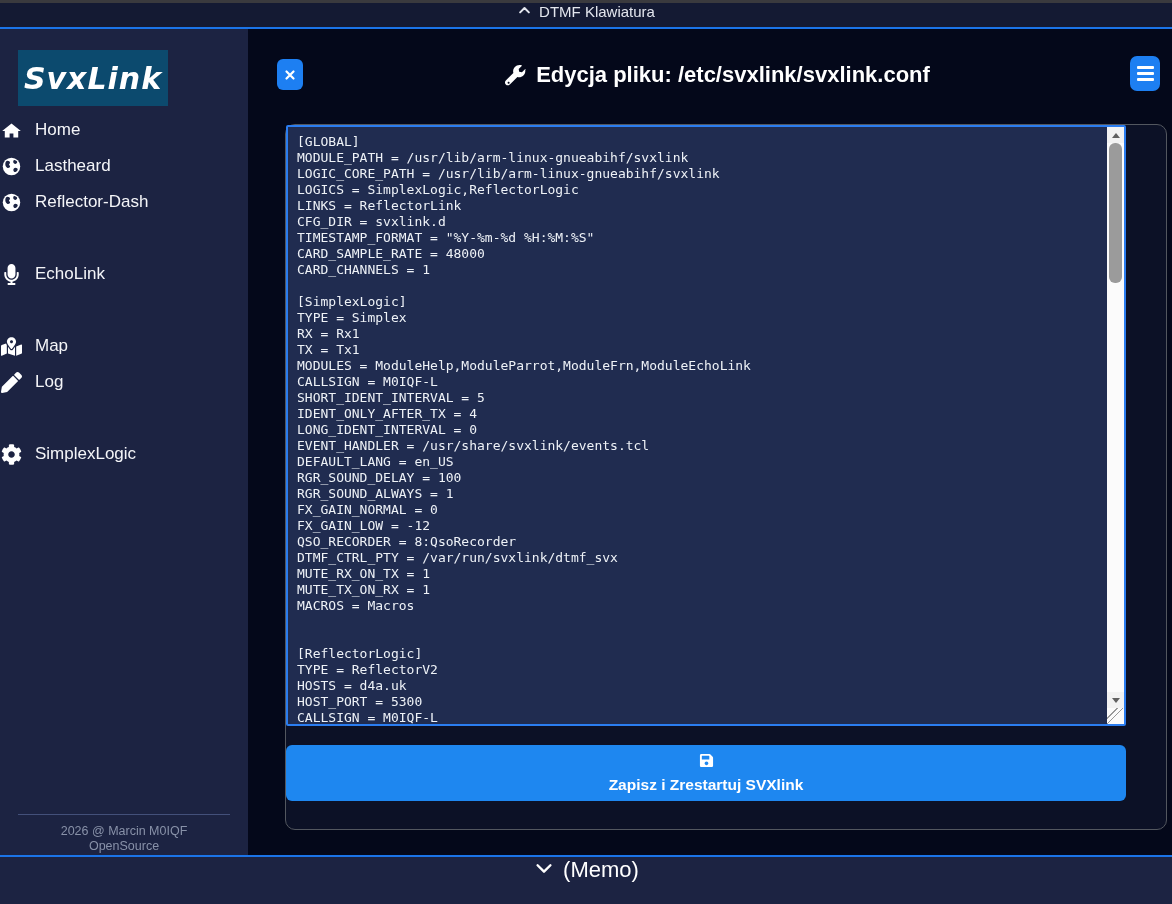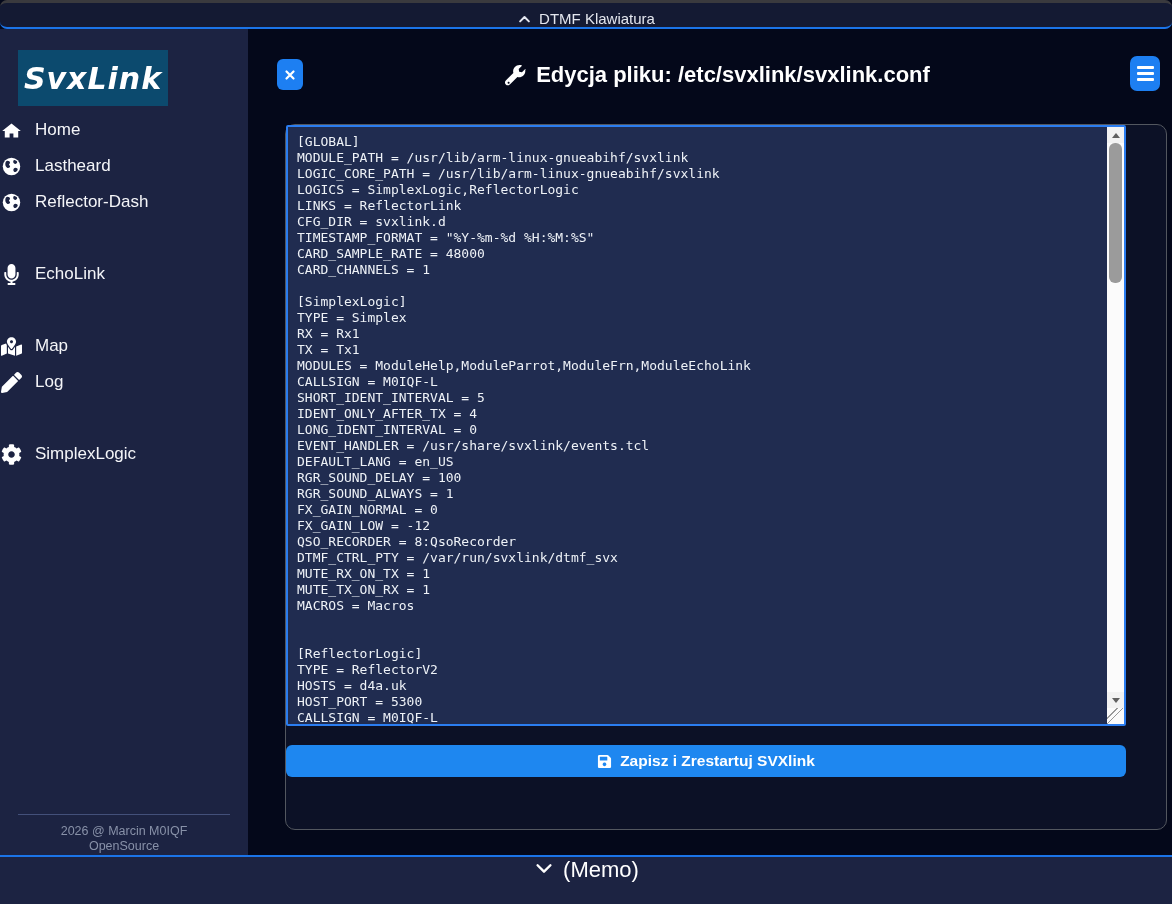--- a/index.html
+++ b/index.html
@@ -2,22 +2,22 @@
 <html><head>
 <meta charset="utf-8">
 <style>
   * { margin:0; padding:0; box-sizing:border-box; }
   html,body { width:1172px; height:904px; overflow:hidden; }
   body { font-family:"Liberation Sans", sans-serif; background:#04081a; }
   .screen { width:1172px; height:904px; display:flex; flex-direction:column; }
 
   
   .topbar { height:29px; flex:0 0 29px; background:#141a33; border-top:3px solid #3a3a3e;
-            border-bottom:2px solid #1b74e8; display:flex; align-items:flex-end; justify-content:center;
-            gap:7px; color:#e3e6ee; font-size:15px; cursor:pointer;border-radius:7px; }
+            border-bottom:2px solid #1b74e8; display:flex; align-items:flex-start; justify-content:center;
+            gap:7px; color:#e3e6ee; font-size:15px; cursor:pointer; }
   .topbar svg { display:block; }
 
   
   .middle { flex:1; display:flex; min-height:0; }
 
   
   .sidebar { width:248px; flex:0 0 248px; background:#1c2342; display:flex; flex-direction:column; }
   .logo { margin:21px 0 0 18px; width:150px; height:56px; background:#0c4a6e; color:#fff;
           display:flex; align-items:center; justify-content:center;
           font:italic bold 30px "DejaVu Sans", sans-serif; letter-spacing:1px; cursor:pointer; }
@@ -59,23 +59,23 @@
   .sb-btn { height:16px; flex:0 0 16px; display:flex; align-items:center; justify-content:center; background:#f2f2f2; }
   .tri-up { width:0; height:0; border-left:4px solid transparent; border-right:4px solid transparent;
             border-bottom:5px solid #606060; }
   .tri-dn { width:0; height:0; border-left:4px solid transparent; border-right:4px solid transparent;
             border-top:5px solid #606060; }
   .sb-track { flex:1; position:relative; }
   .sb-thumb { position:absolute; top:0; left:2px; width:13px; height:140px; background:#9b9b9b; border-radius:6px; }
   .sb-resize { height:16px; flex:0 0 16px; background:
       linear-gradient(135deg, transparent 0 7px, #999 7px 8px, transparent 8px 11px, #999 11px 12px, transparent 12px); }
 
-  .save-btn { margin-top:19px; width:840px; height:32px; background:#1e87f0; border:none; border-radius:6px;
+  .save-btn { margin-top:19px; width:840px; height:56px; background:#1e87f0; border:none; border-radius:6px;
               color:#fff; font-weight:bold; font-size:15.5px; font-family:"Liberation Sans", sans-serif;
-              display:flex; align-items:center; justify-content:center; gap:8px; cursor:pointer; }
+              display:flex; align-items:center; justify-content:center; gap:8px; cursor:pointer;flex-direction:column; }
   .save-btn svg { width:15px; height:15px; fill:#fff; }
 
   
   .memobar { height:49px; flex:0 0 49px; background:#1c2342; border-top:2px solid #1b74e8;
              display:flex; justify-content:center; gap:8px; color:#fff;
              font-size:22px; cursor:pointer; }
 </style>
 </head>
 <body>
 

